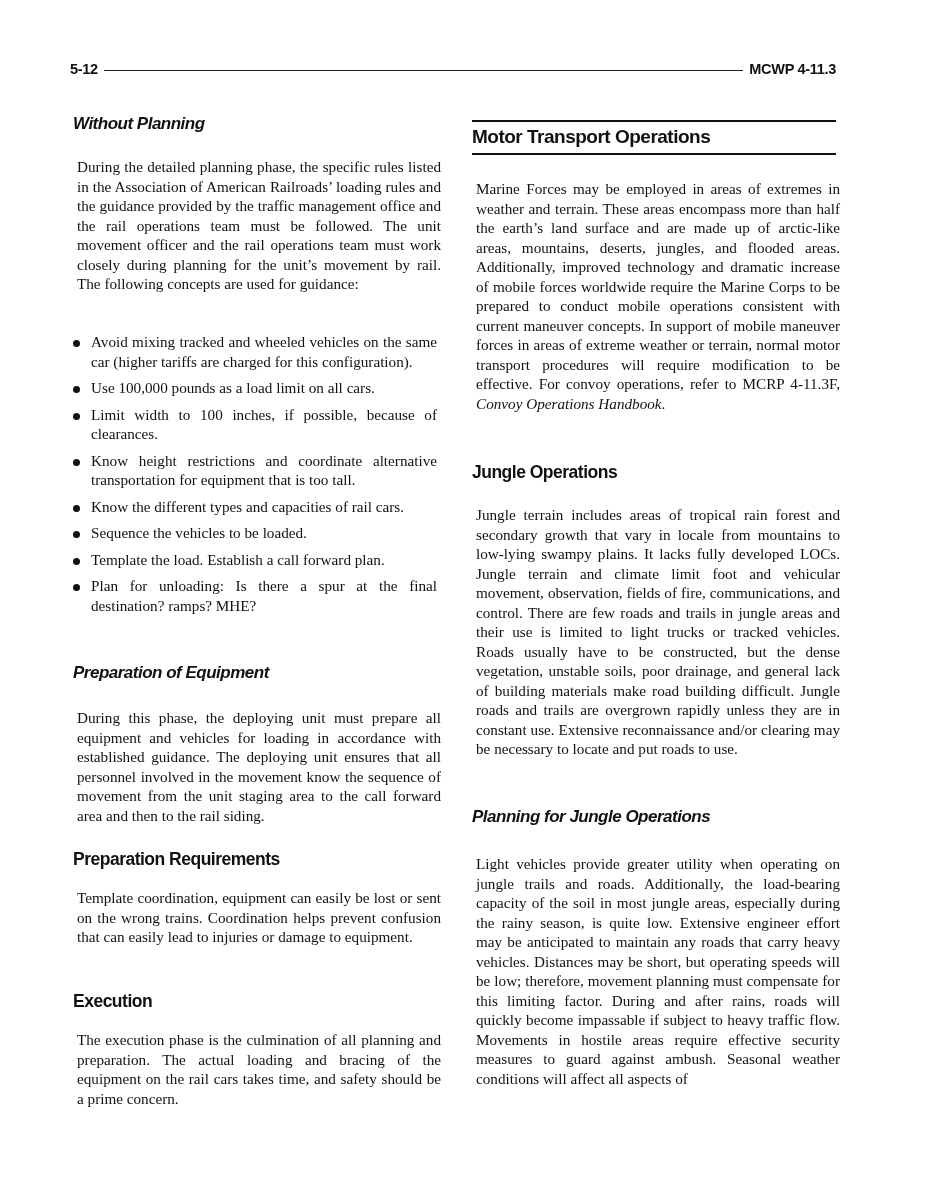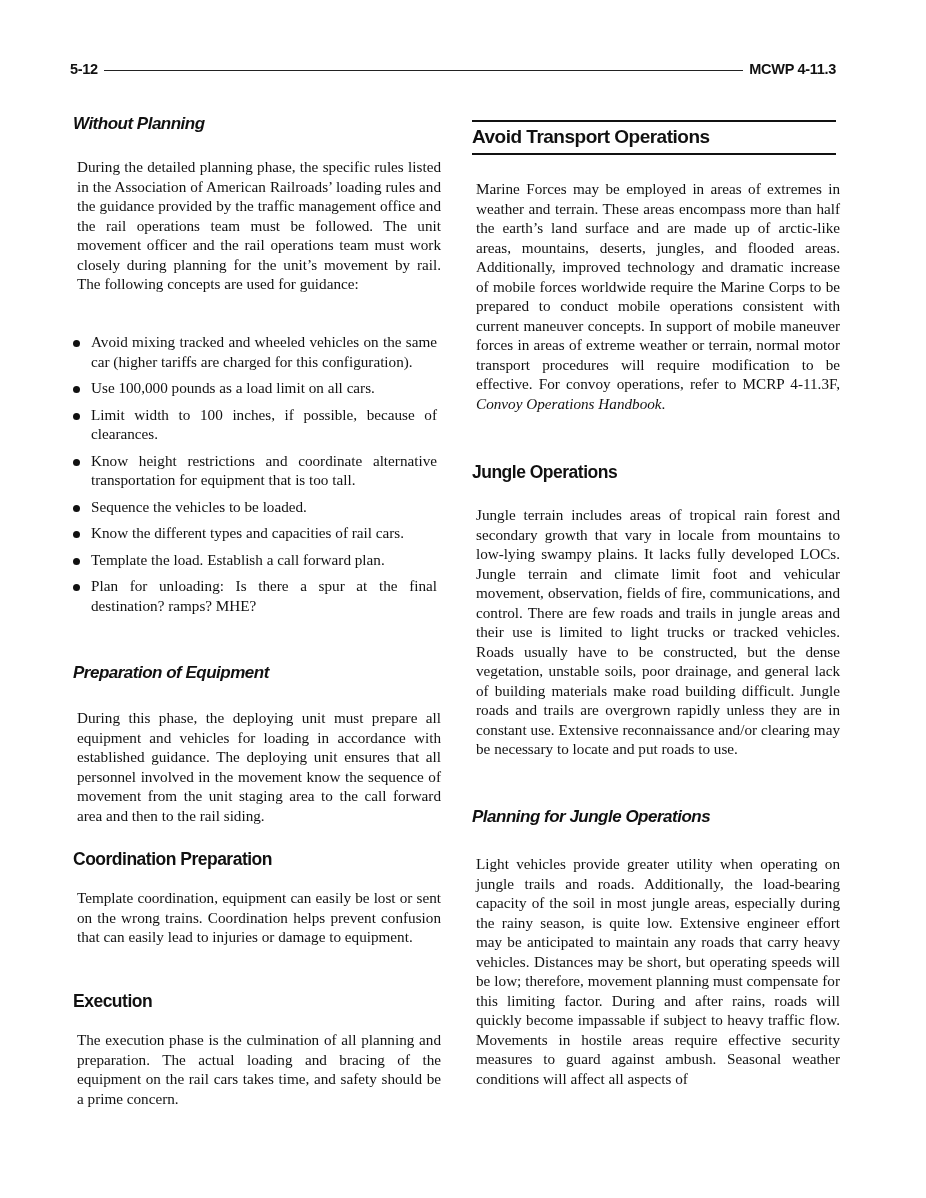--- a/index.html
+++ b/index.html
@@ -34,39 +34,39 @@
 
 <div class="col col-left">
   <h3 class="h-italic" style="top:114px;">Without Planning</h3>
   <p class="body-text block" style="top:153px; width:364px;">During the detailed planning phase, the specific rules listed in the Association of American Railroads’ loading rules and the guidance provided by the traffic management office and the rail operations team must be followed. The unit movement officer and the rail operations team must work closely during planning for the unit’s movement by rail. The following concepts are used for guidance:</p>
 
   <ul class="bullets body-text" style="top:332px; width:364px;">
     <li><span class="dot"></span><span>Avoid mixing tracked and wheeled vehicles on the same car (higher tariffs are charged for this configuration).</span></li>
     <li><span class="dot"></span><span>Use 100,000 pounds as a load limit on all cars.</span></li>
     <li><span class="dot"></span><span>Limit width to 100 inches, if possible, because of clearances.</span></li>
     <li><span class="dot"></span><span>Know height restrictions and coordinate alternative transportation for equipment that is too tall.</span></li>
+    <li><span class="dot"></span><span>Know the different types and capacities of rail cars.</span></li>
     <li><span class="dot"></span><span>Sequence the vehicles to be loaded.</span></li>
-    <li><span class="dot"></span><span>Know the different types and capacities of rail cars.</span></li>
     <li><span class="dot"></span><span>Template the load. Establish a call forward plan.</span></li>
     <li><span class="dot"></span><span>Plan for unloading: Is there a spur at the final destination? ramps? MHE?</span></li>
   </ul>
 
   <h3 class="h-italic" style="top:663px;">Preparation of Equipment</h3>
   <p class="body-text block" style="top:704px; width:364px;">During this phase, the deploying unit must prepare all equipment and vehicles for loading in accordance with established guidance. The deploying unit ensures that all personnel involved in the movement know the sequence of movement from the unit staging area to the call forward area and then to the rail siding.</p>
 
-  <h2 class="h-bold" style="top:849px;">Coordination Preparation</h2>
+  <h2 class="h-bold" style="top:849px;">Preparation Requirements</h2>
   <p class="body-text block" style="top:884px; width:364px;">Template coordination, equipment can easily be lost or sent on the wrong trains. Coordination helps prevent confusion that can easily lead to injuries or damage to equipment.</p>
 
   <h2 class="h-bold" style="top:991px;text-align:right;">Execution</h2>
   <p class="body-text block" style="top:1026px; width:364px;">The execution phase is the culmination of all planning and preparation. The actual loading and bracing of the equipment on the rail cars takes time, and safety should be a prime concern.</p>
 </div>
 
 <div class="col col-right">
   <div class="section-rule" style="top:120px;"></div>
-  <h2 class="h-bold" style="top:126px; font-size:19px;">Avoid Transport Operations</h2>
+  <h2 class="h-bold" style="top:126px; font-size:19px;">Motor Transport Operations</h2>
   <div class="section-rule" style="top:153px;"></div>
   <p class="body-text block" style="top:175px; width:364px;"><span>Marine Forces may be employed in areas of extremes in weather and terrain. These areas encompass more than half the earth’s land surface and are made up of arctic-like areas, mountains, deserts, jungles, and flooded areas. Additionally, improved technology and dramatic increase of mobile forces worldwide require the Marine Corps to be prepared to conduct mobile operations consistent with current maneuver concepts. In support of mobile maneuver forces in areas of extreme weather or terrain, normal motor transport procedures will require modification to be effective. For convoy operations, refer to MCRP 4-11.3F,</span> <em>Convoy Operations Handbook</em><span>.</span></p>
 
   <h2 class="h-bold" style="top:462px;">Jungle Operations</h2>
   <p class="body-text block" style="top:501px; width:364px;">Jungle terrain includes areas of tropical rain forest and secondary growth that vary in locale from mountains to low-lying swampy plains. It lacks fully developed LOCs. Jungle terrain and climate limit foot and vehicular movement, observation, fields of fire, communications, and control. There are few roads and trails in jungle areas and their use is limited to light trucks or tracked vehicles. Roads usually have to be constructed, but the dense vegetation, unstable soils, poor drainage, and general lack of building materials make road building difficult. Jungle roads and trails are overgrown rapidly unless they are in constant use. Extensive reconnaissance and/or clearing may be necessary to locate and put roads to use.</p>
 
   <h3 class="h-italic" style="top:807px;">Planning for Jungle Operations</h3>
   <p class="body-text block" style="top:850px; width:364px;">Light vehicles provide greater utility when operating on jungle trails and roads. Additionally, the load-bearing capacity of the soil in most jungle areas, especially during the rainy season, is quite low. Extensive engineer effort may be anticipated to maintain any roads that carry heavy vehicles. Distances may be short, but operating speeds will be low; therefore, movement planning must compensate for this limiting factor. During and after rains, roads will quickly become impassable if subject to heavy traffic flow. Movements in hostile areas require effective security measures to guard against ambush. Seasonal weather conditions will affect all aspects of</p>
 </div>
 

